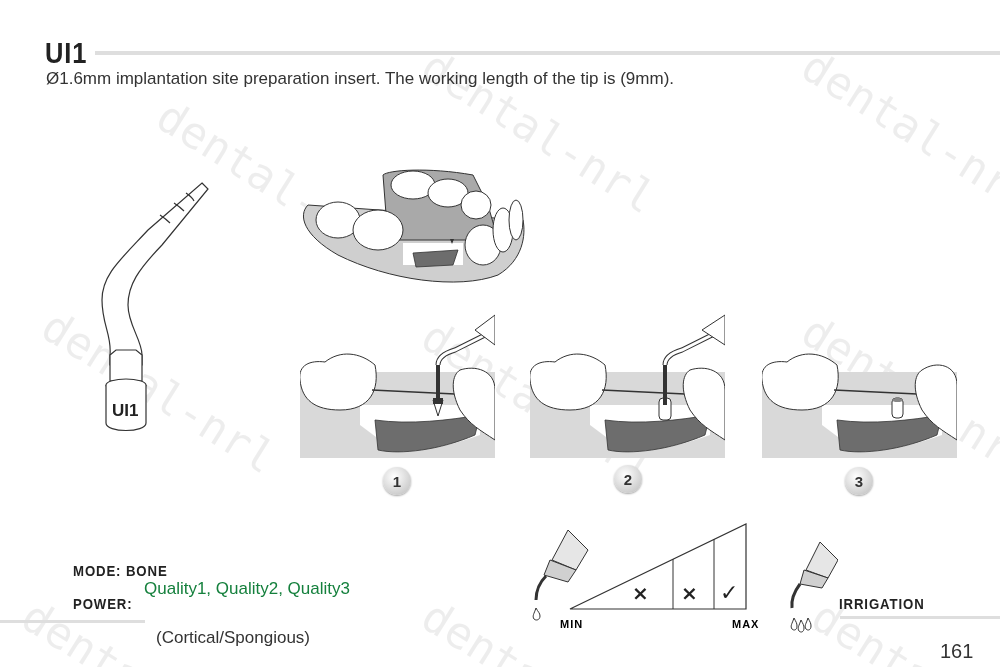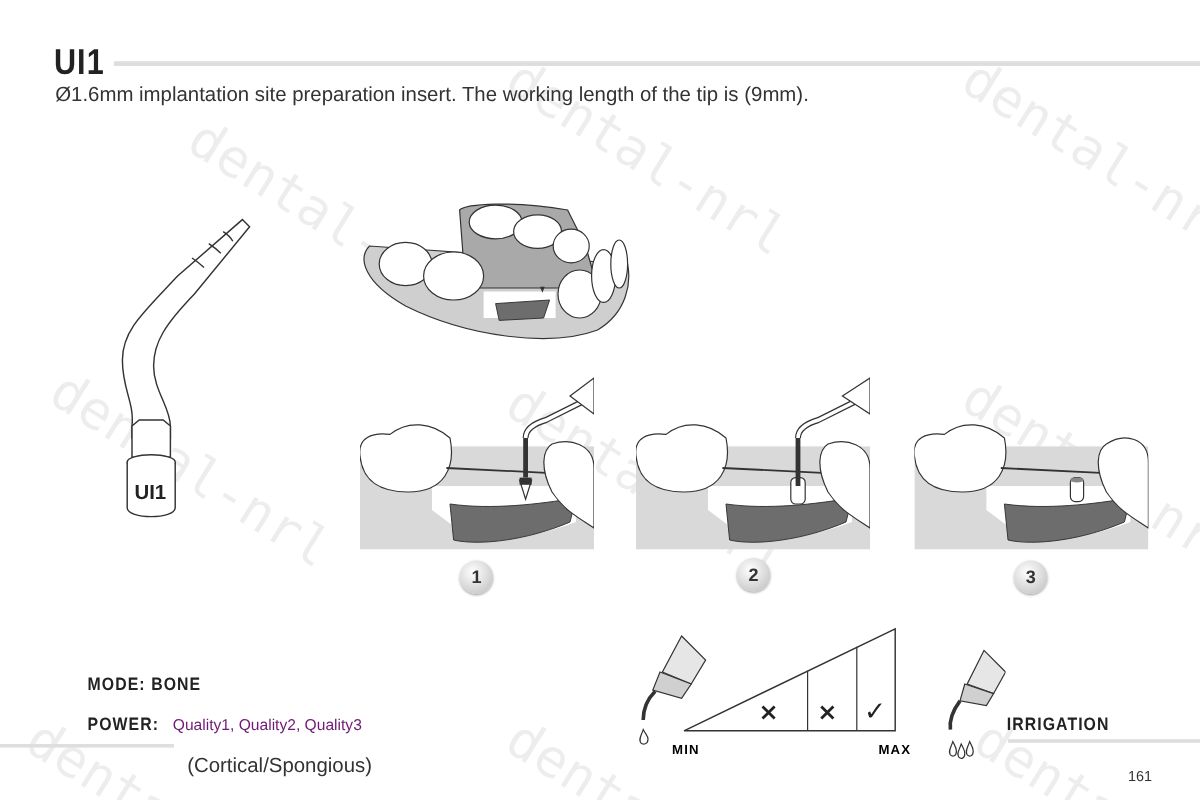--- a/index.html
+++ b/index.html
@@ -10,27 +10,27 @@
            font-family:"Liberation Sans", sans-serif; transform:scaleX(0.85); transform-origin:left; }
   .top-rule { left:95px; top:51px; width:905px; height:4px; background:#dedede; }
   .subtitle { left:46px; top:69px; font-size:17px; color:#333; }
   .watermark { font-family:"DejaVu Sans Mono", monospace; font-size:44px; color:rgba(0,0,0,0.07);
                transform:rotate(32deg); transform-origin:left top; white-space:nowrap; pointer-events:none; }
   .step-badge { width:28px; height:28px; border-radius:50%; background:radial-gradient(circle at 40% 35%, #ffffff, #cfcfcf 70%, #b8b8b8);
                 box-shadow:0 1px 2px rgba(0,0,0,0.35); font-weight:bold; font-size:15px; color:#333;
                 display:flex; align-items:center; justify-content:center; }
   .mode-label { left:73px; top:562px; font-size:15px; font-weight:bold; color:#222; letter-spacing:1px; transform:scaleX(0.88); transform-origin:left; }
   .power-label { left:73px; top:595px; font-size:15px; font-weight:bold; color:#222; letter-spacing:1px; transform:scaleX(0.88); transform-origin:left; }
-  .power-value { left:144px; top:596px; font-size:13px; color:#701a75; }
+  .power-value { left:144px; top:579px; font-size:17px; color:#15803d; }
   .power-sub { left:156px; top:616px; font-size:17px; color:#333;margin-top:12px; }
   .bottom-rule-left { left:0; top:620px; width:145px; height:3px; background:#dedede; }
   .bottom-rule-right { left:840px; top:616px; width:160px; height:3px; background:#dedede; }
   .irrigation-label { left:839px; top:595px; font-size:15px; font-weight:bold; color:#222; letter-spacing:1px; transform:scaleX(0.88); transform-origin:left; }
   .minmax { font-size:11px; font-weight:bold; color:#222; letter-spacing:1px; }
-  .page-num { left:940px; top:640px; font-size:12px; color:#333; }
+  .page-num { left:940px; top:640px; font-size:20px; color:#333; }
 </style>
 </head>
 <body>
 
 <div class="abs watermark" style="left:60px;top:300px;">dental-nrl</div>
 <div class="abs watermark" style="left:175px;top:90px;">dental-nrl</div>
 <div class="abs watermark" style="left:440px;top:40px;">dental-nrl</div>
 <div class="abs watermark" style="left:440px;top:310px;">dental-nrl</div>
 <div class="abs watermark" style="left:820px;top:40px;">dental-nrl</div>
 <div class="abs watermark" style="left:820px;top:305px;">dental-nrl</div>

